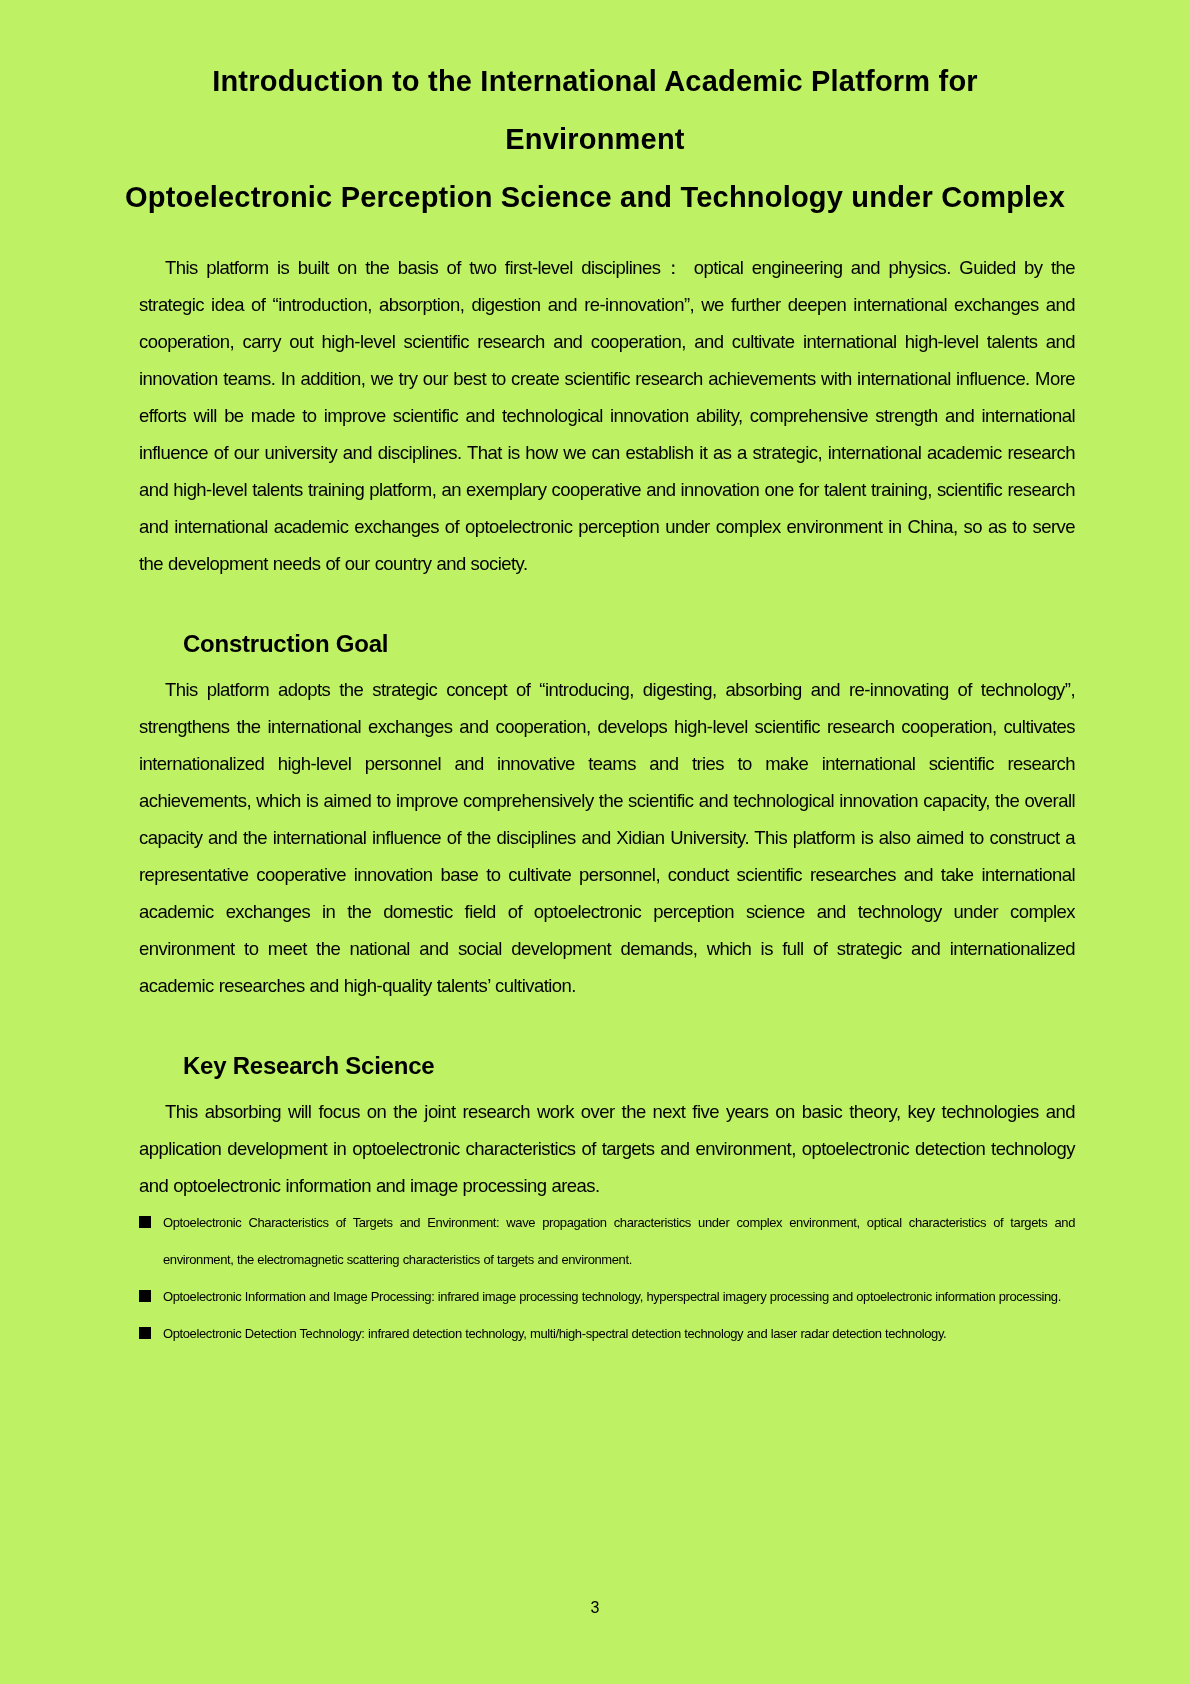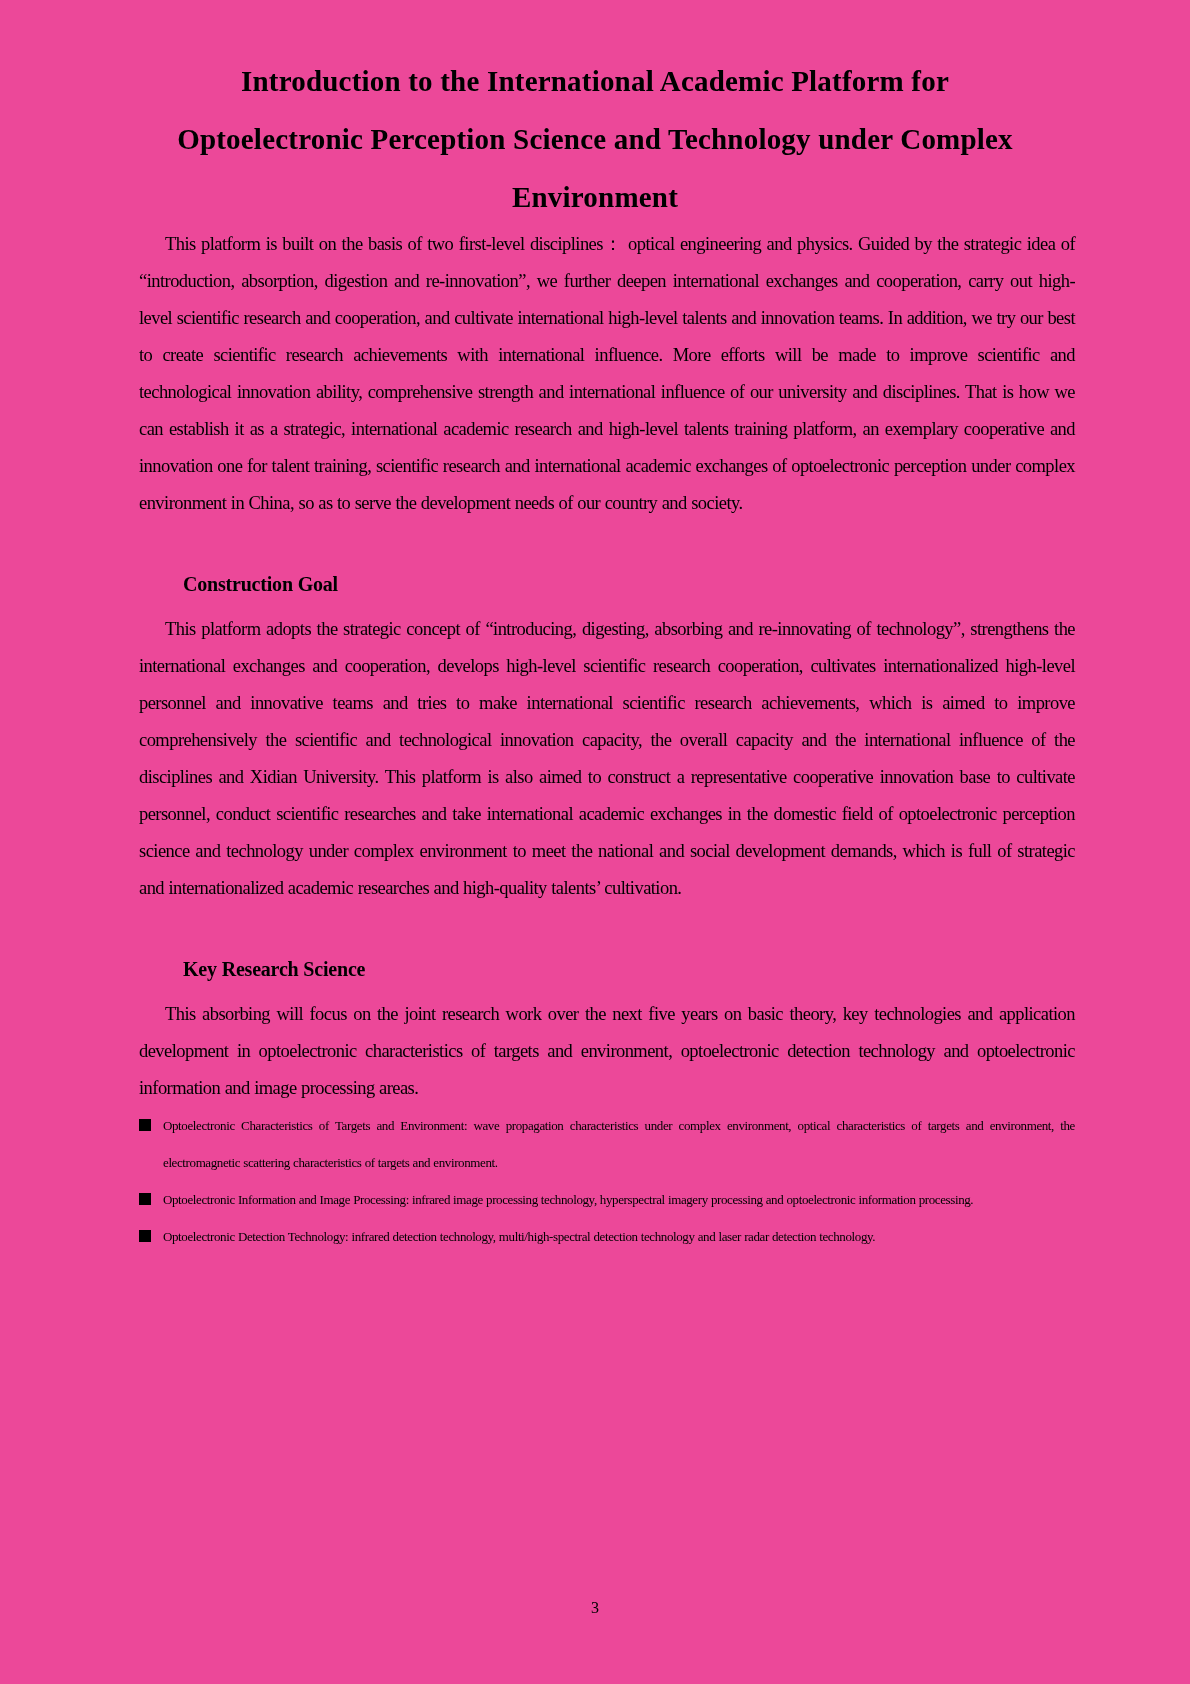--- a/index.html
+++ b/index.html
@@ -5,22 +5,22 @@
   html, body {
     margin: 0;
     padding: 0;
     background: #e8e8e8;
   }
   .page {
     position: relative;
     width: 1190px;
     height: 1684px;
     margin: 0 auto;
-    background: #ec4899;
-    font-family: Liberation Serif, serif;
+    background: #bef264;
+    font-family: Liberation Sans, sans-serif;
     color: #000000;
     overflow: hidden;
   }
   .doc-title {
     margin-top: 52px;
     text-align: center;
     font-size: 29px;
     font-weight: bold;
     line-height: 58px;
     letter-spacing: 0.2px;
@@ -32,24 +32,24 @@
     top: 226px;
   }
   p.body-para {
     margin: 0;
     font-size: 18.5px;
     line-height: 37px;
     text-align: justify;
     letter-spacing: -0.03em;
     word-spacing: 0.02em;
   }
-  p.first-para { }
+  p.first-para { margin-top: 23px; }
   p.body-para.indent { text-indent: 26px; }
   h2.section-heading {
-    font-size: 20px;
+    font-size: 24px;
     font-weight: bold;
     line-height: 28px;
     margin: 48px 0 13px 44px;
     letter-spacing: -0.01em;
   }
   .bullet-list { margin: 0; }
   .bullet-item {
     position: relative;
     padding-left: 24px;
   }
@@ -79,22 +79,22 @@
     line-height: 20px;
   }
 </style>
 </head>
 <body>
 
 <div class="page">
 
   <div class="doc-title">
     <div>Introduction to the International Academic Platform for</div>
+    <div>Environment</div>
     <div>Optoelectronic Perception Science and Technology under Complex</div>
-    <div>Environment</div>
   </div>
 
   <div class="content">
 
     <p class="body-para indent first-para">This platform is built on the basis of two first-level disciplines： optical engineering and physics. Guided by the strategic idea of “introduction, absorption, digestion and re-innovation”, we further deepen international exchanges and cooperation, carry out high-level scientific research and cooperation, and cultivate international high-level talents and innovation teams. In addition, we try our best to create scientific research achievements with international influence. More efforts will be made to improve scientific and technological innovation ability, comprehensive strength and international influence of our university and disciplines. That is how we can establish it as a strategic, international academic research and high-level talents training platform, an exemplary cooperative and innovation one for talent training, scientific research and international academic exchanges of optoelectronic perception under complex environment in China, so as to serve the development needs of our country and society.</p>
 
     <h2 class="section-heading">Construction Goal</h2>
 
     <p class="body-para indent">This platform adopts the strategic concept of “introducing, digesting, absorbing and re-innovating of technology”, strengthens the international exchanges and cooperation, develops high-level scientific research cooperation, cultivates internationalized high-level personnel and innovative teams and tries to make international scientific research achievements, which is aimed to improve comprehensively the scientific and technological innovation capacity, the overall capacity and the international influence of the disciplines and Xidian University. This platform is also aimed to construct a representative cooperative innovation base to cultivate personnel, conduct scientific researches and take international academic exchanges in the domestic field of optoelectronic perception science and technology under complex environment to meet the national and social development demands, which is full of strategic and internationalized academic researches and high-quality talents’ cultivation.</p>
 

